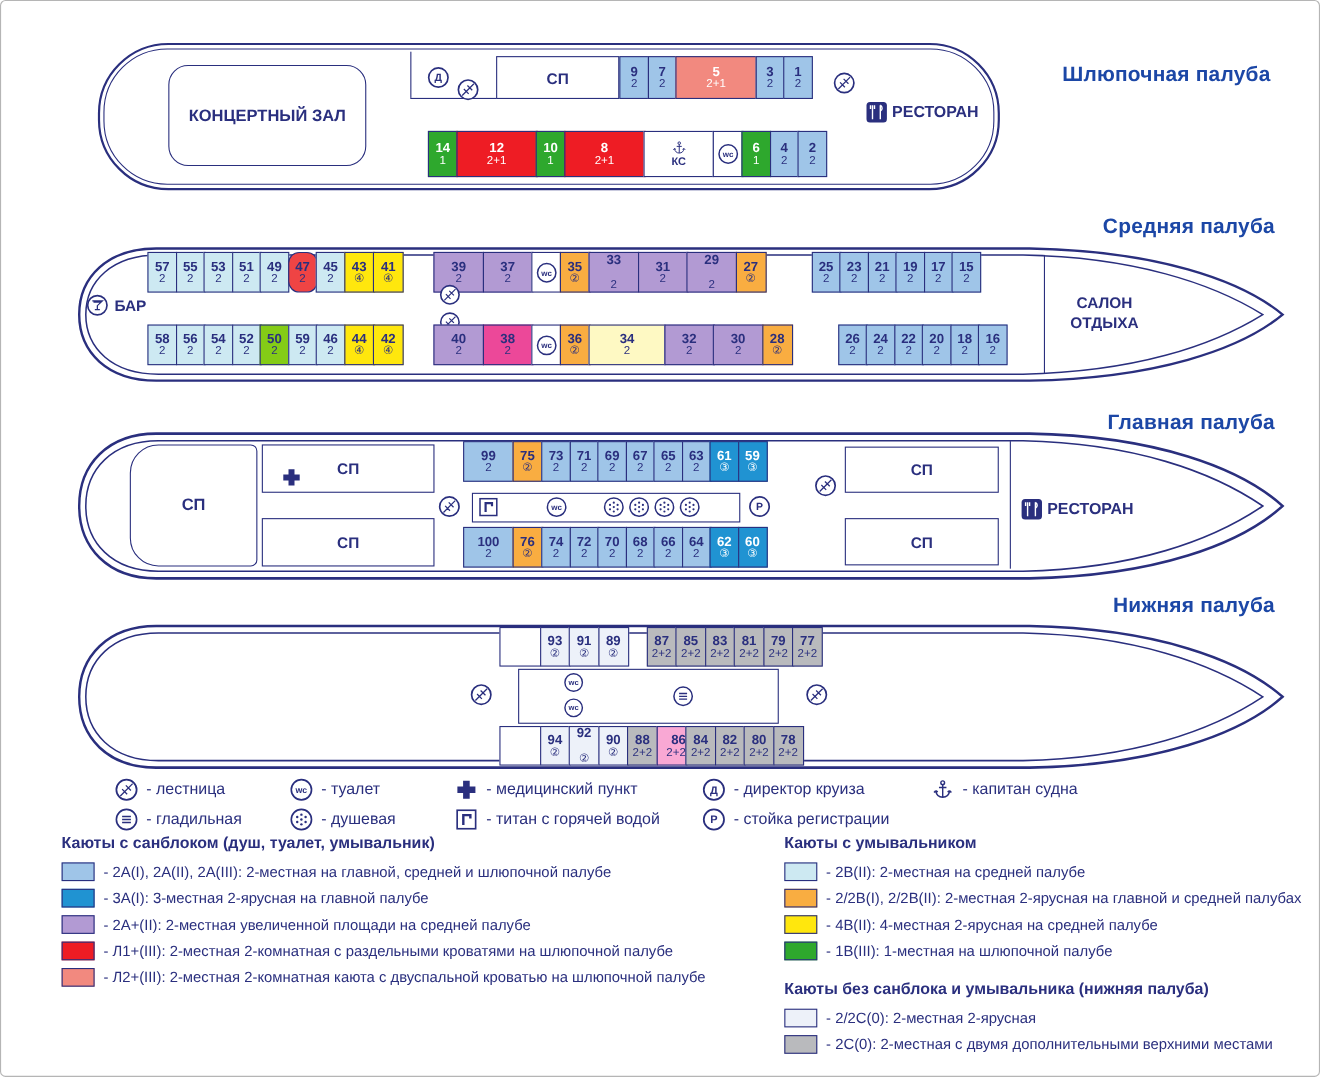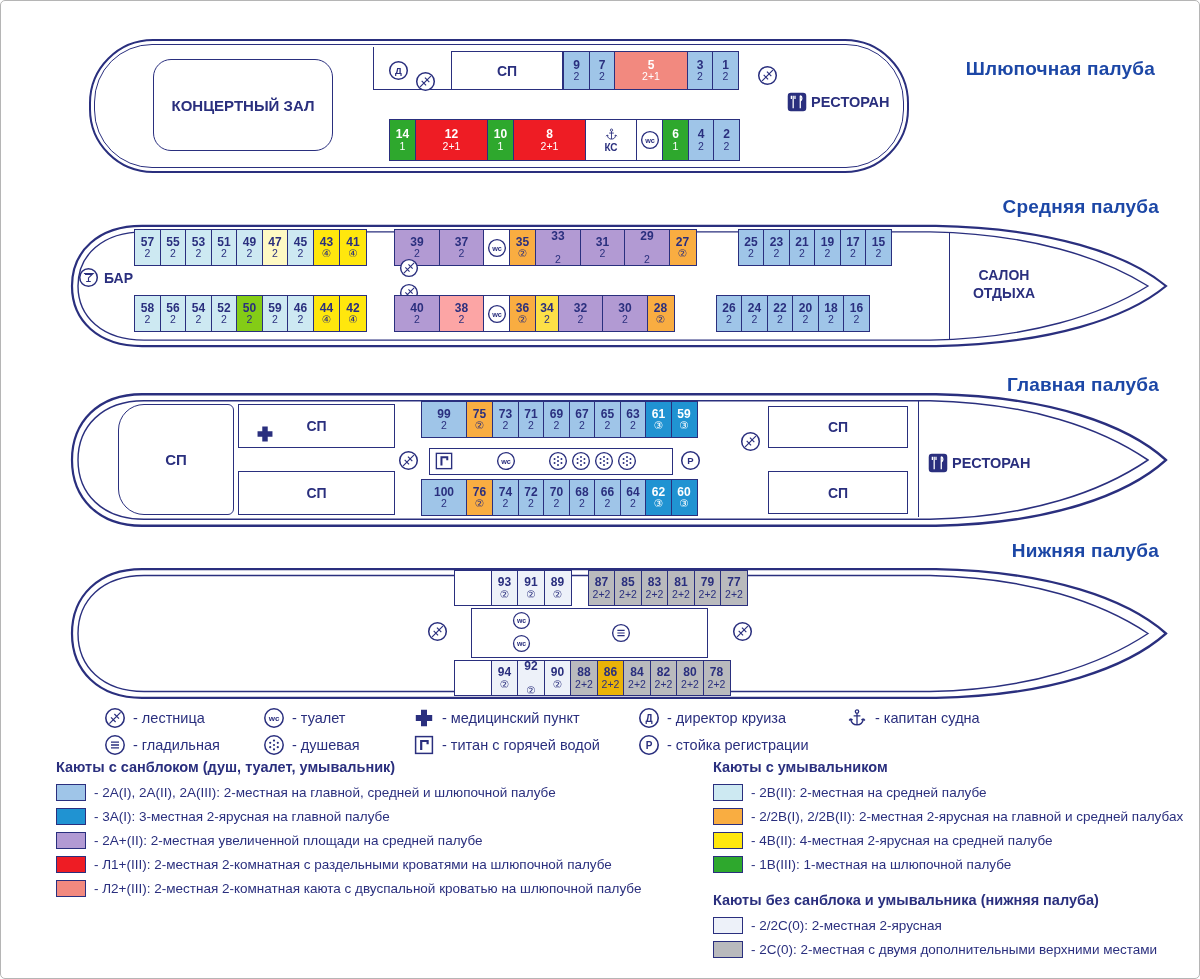--- a/index.html
+++ b/index.html
@@ -112,21 +112,21 @@
           <span class="ccap">2+1</span>
         </div>
         <div class="cab lt" style="background: rgb(46, 168, 45);">
           <span class="cnum">10</span>
           <span class="ccap">1</span>
         </div>
         <div class="cab lt" style="width: 74px; background: rgb(238, 28, 36);">
           <span class="cnum">8</span>
           <span class="ccap">2+1</span>
         </div>
-        <div class="cab svc" style="width: 52px;">
+        <div class="cab svc" style="width: 64px;">
           <span class="cic"><svg viewBox="0 0 22 22" width="15" height="15">
               <g fill="none" stroke="#2a2f7e" stroke-width="1.3">
                 <circle cx="11" cy="4.6" r="1.7"></circle>
                 <path d="M11,6.3V17.6M7.6,8.9h6.8M4.6,11.8c0.6,3.9,3,6,6.4,6c3.4,0,5.8-2.1,6.4-6M4.6,11.8l-1.5,1.7M4.6,11.8l2,1.1M17.4,11.8l1.5,1.7M17.4,11.8l-2,1.1"></path>
               </g>
             </svg></span>
           <span class="svclab">КС</span>
         </div>
         <div class="cab svc" style="width: 28px;">
           <span class="cic"><svg viewBox="0 0 22 22" width="20" height="20">
@@ -175,21 +175,21 @@
           <span class="ccap">2</span>
         </div>
         <div class="cab" style="background: rgb(205, 233, 242);">
           <span class="cnum">51</span>
           <span class="ccap">2</span>
         </div>
         <div class="cab" style="background: rgb(205, 233, 242);">
           <span class="cnum">49</span>
           <span class="ccap">2</span>
         </div>
-        <div class="cab" style="background: #fef9c3;">
+        <div class="cab" style="background: #ef4444; border-radius: 10px;">
           <span class="cnum">47</span>
           <span class="ccap">2</span>
         </div>
         <div class="cab" style="background: rgb(205, 233, 242);">
           <span class="cnum">45</span>
           <span class="ccap">2</span>
         </div>
         <div class="cab" style="width: 28px; background: rgb(255, 231, 13);">
           <span class="cnum">43</span>
           <span class="ccap">④</span>
@@ -302,35 +302,35 @@
         </div>
         <div class="cab" style="width: 28px; background: rgb(255, 231, 13);">
           <span class="cnum">42</span>
           <span class="ccap">④</span>
         </div>
         <div class="gapcell" style="width: 30px;"></div>
         <div class="cab" style="width: 46px; background: rgb(178, 154, 211);">
           <span class="cnum">40</span>
           <span class="ccap">2</span>
         </div>
-        <div class="cab" style="width: 46px; background: #fca5a5;">
+        <div class="cab" style="width: 46px; background: #ec4899;">
           <span class="cnum">38</span>
           <span class="ccap">2</span>
         </div>
         <div class="cab svc" style="width: 27px;">
           <span class="cic"><svg viewBox="0 0 22 22" width="20" height="20">
               <circle cx="11" cy="11" r="9.2" fill="#fff" stroke="#2a2f7e" stroke-width="1.5"></circle>
               <text x="11" y="13.8" text-anchor="middle" font-size="8" font-weight="bold" fill="#2a2f7e" font-family="Liberation Sans, sans-serif">wc</text>
             </svg></span>
         </div>
         <div class="cab" style="width: 28px; background: rgb(249, 173, 65);">
           <span class="cnum">36</span>
           <span class="ccap">②</span>
         </div>
-        <div class="cab" style="width: 24px; background: #fde047;">
+        <div class="cab" style="width: 70px; background: #fef9c3;">
           <span class="cnum">34</span>
           <span class="ccap">2</span>
         </div>
         <div class="cab" style="width: 46px; background: rgb(178, 154, 211);">
           <span class="cnum">32</span>
           <span class="ccap">2</span>
         </div>
         <div class="cab" style="width: 46px; background: rgb(178, 154, 211);">
           <span class="cnum">30</span>
           <span class="ccap">2</span>
@@ -637,21 +637,21 @@
           <span class="ccap">②</span>
         </div>
         <div class="cab" style="background: rgb(237, 241, 249);">
           <span class="cnum">90</span>
           <span class="ccap">②</span>
         </div>
         <div class="cab" style="background: rgb(185, 186, 189);">
           <span class="cnum">88</span>
           <span class="ccap">2+2</span>
         </div>
-        <div class="cab" style="background: #eab308;">
+        <div class="cab" style="background: #f9a8d4; align-items: flex-end;">
           <span class="cnum">86</span>
           <span class="ccap">2+2</span>
         </div>
         <div class="cab" style="background: rgb(185, 186, 189);">
           <span class="cnum">84</span>
           <span class="ccap">2+2</span>
         </div>
         <div class="cab" style="background: rgb(185, 186, 189);">
           <span class="cnum">82</span>
           <span class="ccap">2+2</span>

